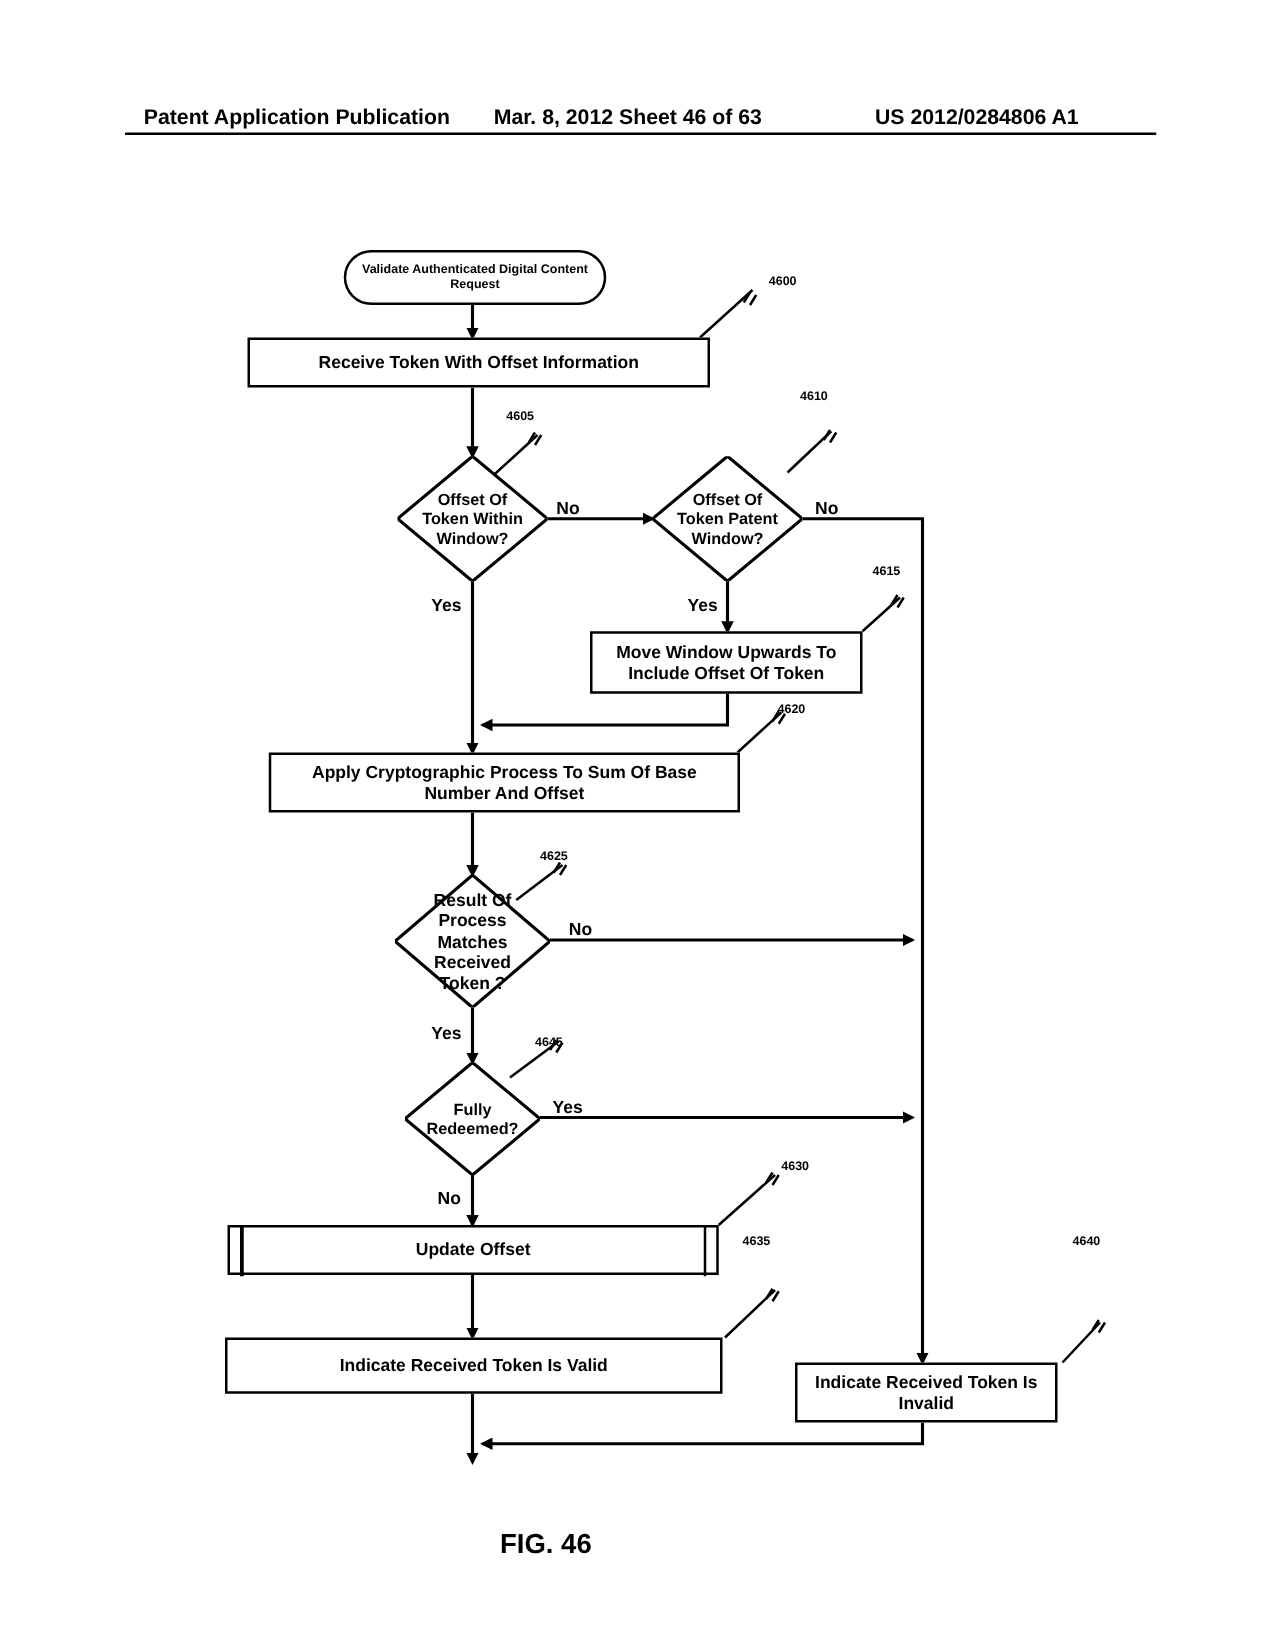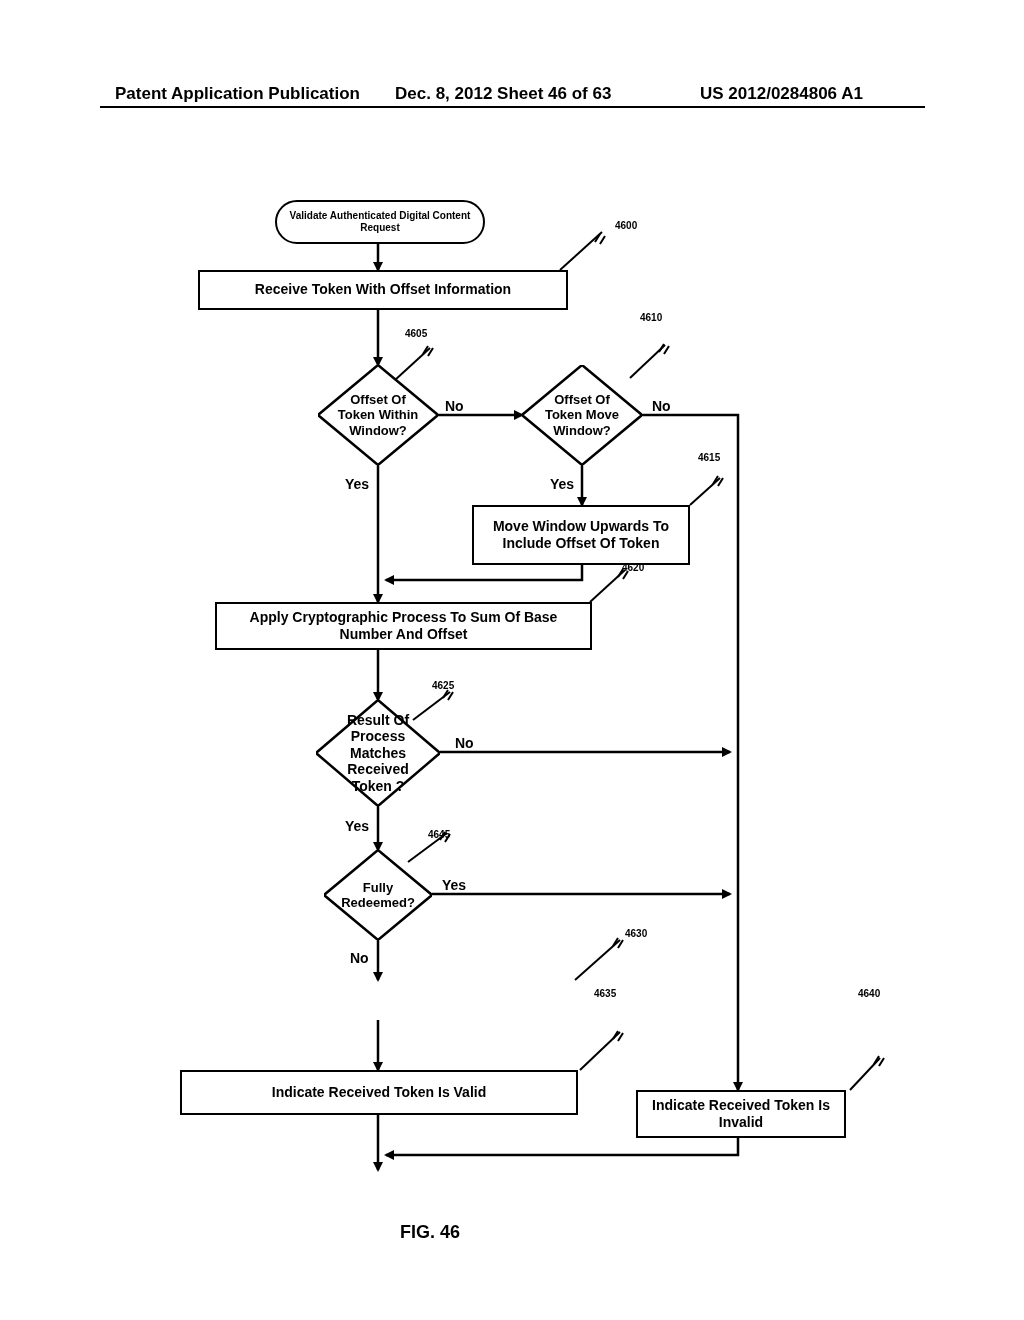--- a/index.html
+++ b/index.html
@@ -105,41 +105,41 @@
     font-size: 14px;
     font-weight: bold;
   }
   .ref {
     position: absolute;
     font-size: 10px;
     font-weight: bold;
   }
   .figcap {
     position: absolute;
-    font-size: 18px;
+    font-size: 22px;
     font-weight: bold;
   }
   svg.wires {
     position: absolute;
     top: 0; left: 0;
     width: 1024px;
     height: 1100px;
     overflow: visible;
   }
   .tick {
     position: absolute;
     width: 22px; height: 18px;
   }
 </style>
 </head>
 <body>
 
 <div class="header">
   <span class="header-left">Patent Application Publication</span>
-  <span class="header-mid">Dec. 8, 2012  Sheet 46 of 63</span>
+  <span class="header-mid">Mar. 8, 2012  Sheet 46 of 63</span>
   <span class="header-right">US 2012/0284806 A1</span>
 </div>
 <div class="header-line"></div>
 
 <div class="canvas">
 
   <svg class="wires">
     <defs>
       <marker id="arr" markerWidth="10" markerHeight="10" refX="8" refY="5" orient="auto" markerUnits="userSpaceOnUse">
         <path d="M0,0 L10,5 L0,10 Z" fill="#000"></path>
@@ -240,24 +240,24 @@
     <svg viewBox="0 0 120 100">
         <polygon points="60,0 120,50 60,100 0,50" fill="#fff" stroke="#000" stroke-width="2.5"></polygon>
       </svg>
     <div class="dtxt">Offset Of Token Within Window?</div>
   </div>
 
   <div class="diamond" style="left:522px; top:195px;">
     <svg viewBox="0 0 120 100">
         <polygon points="60,0 120,50 60,100 0,50" fill="#fff" stroke="#000" stroke-width="2.5"></polygon>
       </svg>
-    <div class="dtxt">Offset Of Token Move Window?</div>
-  </div>
-
-  <div class="box" style="left:472px; top:335px; width:218px; height:60px;">
+    <div class="dtxt">Offset Of Token Patent Window?</div>
+  </div>
+
+  <div class="box" style="left:472px; top:335px; width:218px; height:50px;">
     <span>Move Window Upwards To Include Offset Of Token</span>
   </div>
 
   <div class="box" style="left:167px; top:432px; width:377px; height:48px;margin-left:48px;">
     <span>Apply Cryptographic Process To Sum Of Base Number And Offset</span>
   </div>
 
   <div class="diamond" style="left:316px; top:530px; width:124px; height:106px;">
     <svg viewBox="0 0 124 106">
         <polygon points="62,0 124,53 62,106 0,53" fill="#fff" stroke="#000" stroke-width="2.5"></polygon>
@@ -265,20 +265,23 @@
     <div class="dtxt" style="font-size:14px">Result Of Process Matches Received Token ?</div>
   </div>
 
   <div class="diamond" style="left:324px; top:680px; width:108px; height:90px;">
     <svg viewBox="0 0 108 90">
         <polygon points="54,0 108,45 54,90 0,45" fill="#fff" stroke="#000" stroke-width="2.5"></polygon>
       </svg>
     <div class="dtxt">Fully Redeemed?</div>
   </div>
 
+  <div class="box subroutine" style="left:182px; top:810px; width:393px; height:40px;">
+    <span>Update Offset</span>
+  </div>
 
   <div class="box" style="left:180px; top:900px; width:398px; height:45px;">
     <span>Indicate Received Token Is Valid</span>
   </div>
 
   <div class="box" style="left:636px; top:920px; width:210px; height:48px;">
     <span>Indicate Received Token Is Invalid</span>
   </div>
 
 

